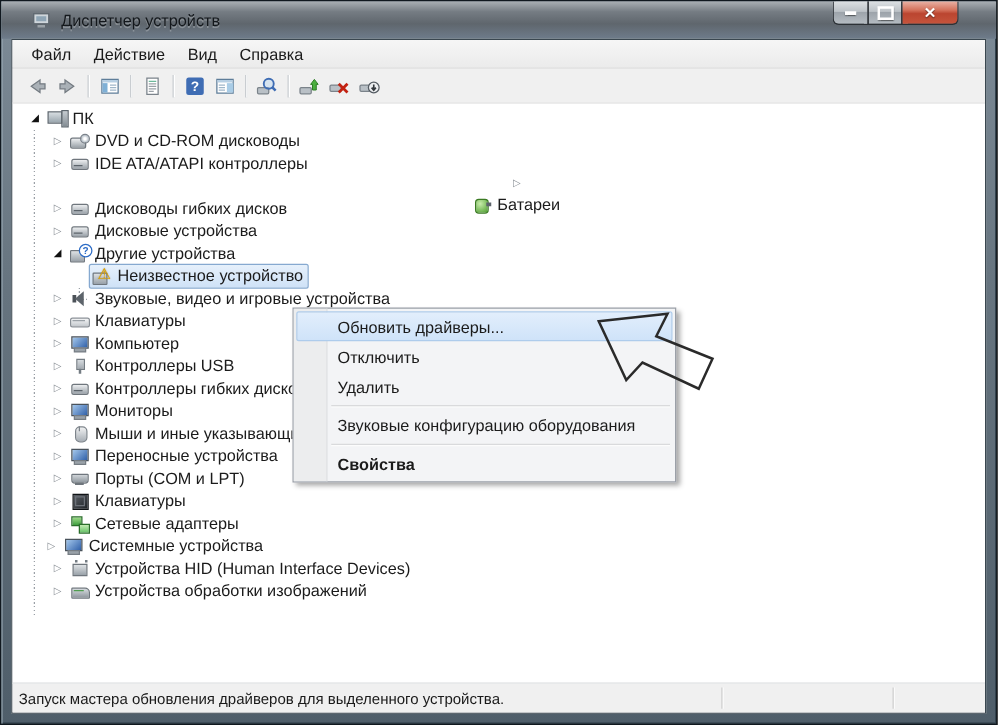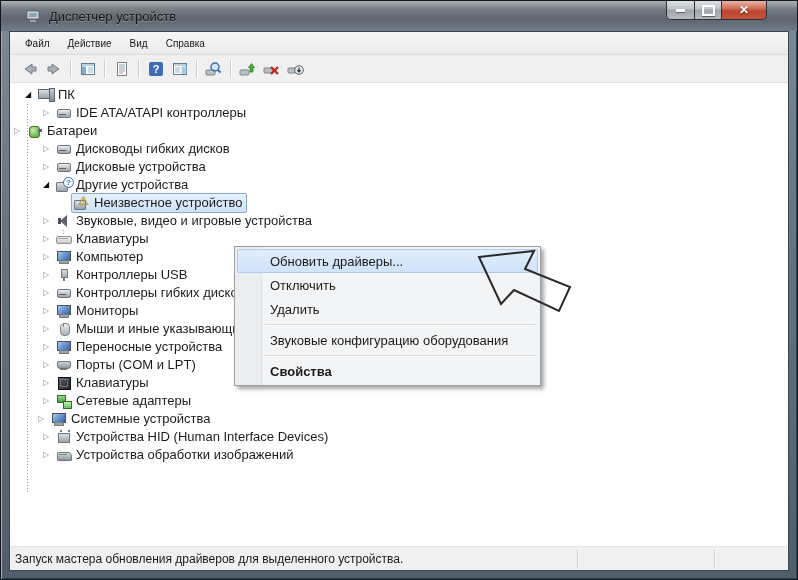--- a/index.html
+++ b/index.html
@@ -23,21 +23,21 @@
   .wbtn.close{width:46px;background:linear-gradient(#eab3a6 0%,#d3705a 40%,#bb4530 55%,#c5543c 100%);}
   .g-min{width:9px;height:3px;background:#fff;box-shadow:0 1px 1px rgba(0,0,0,.45);}
   .g-max{width:9px;height:7px;border:2px solid #fff;box-shadow:0 1px 1px rgba(0,0,0,.45);}
   .g-close{color:#fff;font-weight:bold;font-size:12px;text-shadow:0 1px 1px rgba(0,0,0,.55);line-height:1;}
   .g-close::before{content:"✕";}
   
   .client{position:absolute;left:8px;top:30px;right:8px;bottom:8px;background:#f0f0f0;
     border:1px solid #3a4750;box-sizing:border-box;display:flex;flex-direction:column;}
   .menubar{height:22px;background:linear-gradient(#f6f6f6,#ebebeb);display:flex;align-items:center;
     padding-left:6px;border-bottom:1px solid #dcdcdc;}
-  .menubar span{font-size:10px;color:#1a1a1a;padding:2px 9px;}
+  .menubar span{font-size:13px;color:#1a1a1a;padding:2px 9px;}
   .toolbar{height:27px;background:#f0f0f0;display:flex;align-items:center;padding-left:8px;border-bottom:1px solid #e2e2e2;}
   .tbtn{width:24px;height:22px;display:flex;align-items:center;justify-content:center;}
   .tsep{width:1px;height:18px;background:#c9cdd1;border-right:1px solid #fff;margin:0 4px;}
   
   .tree{flex:1;background:#fff;position:relative;overflow:hidden;padding-top:3px;}
   .tree-row{display:flex;align-items:center;height:18px;white-space:nowrap;}
   .exp{width:14px;flex:0 0 14px;display:flex;align-items:center;justify-content:center;font-size:8px;line-height:1;}
   .exp.collapsed::before{content:"▷";color:#8a9096;}
   .exp.expanded::before{content:"◢";color:#111;}
   .rowbox{display:flex;align-items:center;border:1px solid transparent;border-radius:2px;padding-right:3px;}
@@ -220,25 +220,32 @@
     <div class="tree-row" style="padding-left: 11px;">
           <span class="exp expanded"></span>
           <span class="rowbox">
             <span class="ic ic-pc"></span>
             <span class="tree-label">ПК</span>
           </span>
         </div>
         <div class="tree-row" style="padding-left: 29px;">
           <span class="exp collapsed"></span>
           <span class="rowbox">
+            <span class="ic ic-dvd-drive"></span>
+            <span class="tree-label">DVD и CD-ROM дисководы</span>
+          </span>
+        </div>
+        <div class="tree-row" style="padding-left: 29px;">
+          <span class="exp collapsed"></span>
+          <span class="rowbox">
             <span class="ic ic-drive"></span>
             <span class="tree-label">IDE ATA/ATAPI контроллеры</span>
           </span>
         </div>
-        <div class="tree-row" style="">
+        <div class="tree-row" style="padding-left: 29px; flex-direction: column;">
           <span class="exp collapsed"></span>
           <span class="rowbox">
             <span class="ic ic-battery"></span>
             <span class="tree-label">Батареи</span>
           </span>
         </div>
         <div class="tree-row" style="padding-left: 29px;">
           <span class="exp collapsed"></span>
           <span class="rowbox">
             <span class="ic ic-drive"></span>

